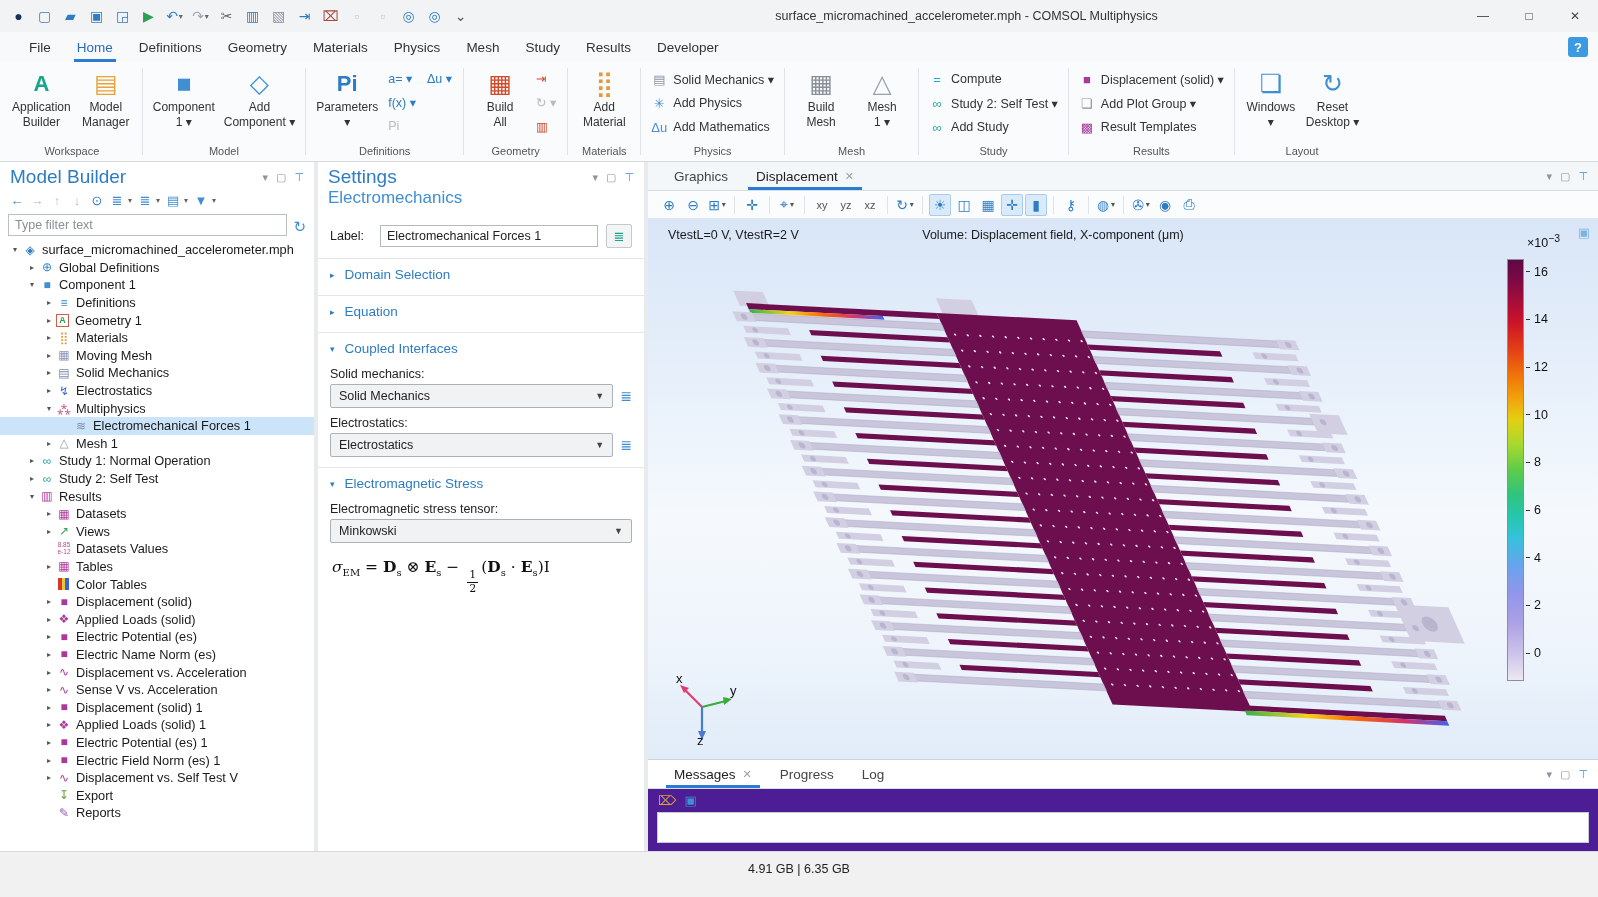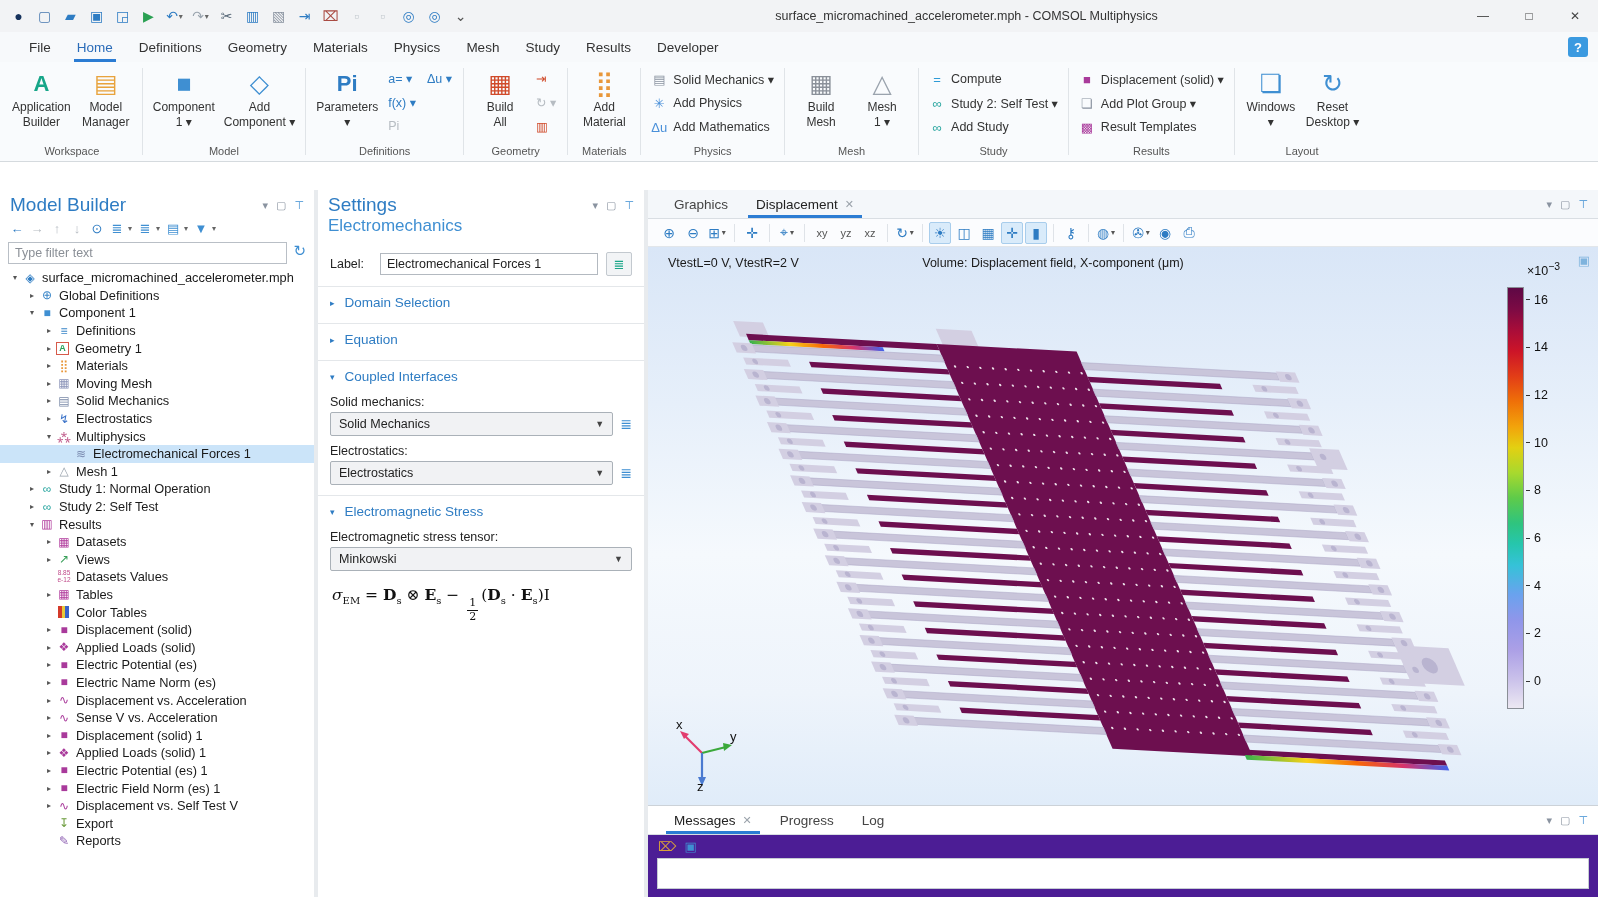--- a/index.html
+++ b/index.html
@@ -32,36 +32,36 @@
   .bigbtn .bicon { height:33px; display:flex; align-items:center; justify-content:center; font-size:25px; line-height:1; }
   .bigbtn .blabel { font-size:12px; line-height:1.25; text-align:center; white-space:pre-line; color:#333; }
   .rowcol { display:flex; flex-direction:column; justify-content:flex-start; padding-top:1px; }
   .rowbtn { display:flex; align-items:center; gap:6px; height:24px; font-size:12.5px; color:#333; white-space:nowrap; padding:0 3px; }
   .rowbtn .ricon { width:16px; text-align:center; font-size:13px; }
   .smallcol { display:flex; flex-direction:column; }
   .smallbtn { height:24px; display:flex; align-items:center; font-size:12.5px; color:#2e7cc3; padding:0 4px; white-space:nowrap; }
   .smallbtn.disabled { color:#b6bcc2; }
 
   
-  .main { flex:1; display:flex; min-height:0;margin-top:28px; }
+  .main { flex:1; display:flex; min-height:0; }
 
   
   .panel { background:#fff; display:flex; flex-direction:column; }
   .mb-panel { width:318px; border-right:4px solid #e8ebee; flex:0 0 auto; }
   .set-panel { width:330px; border-right:4px solid #e8ebee; flex:0 0 auto; }
   .phead { display:flex; align-items:center; padding:4px 10px 0; }
   .ptitle { font-size:19px; color:#2e7cc3; }
   .psub { font-size:17px; color:#3f8fd2; padding:0 10px 4px; }
   .pwin-icons { margin-left:auto; display:flex; gap:8px; color:#8a93a0; font-size:11px; }
   .pwin-icons .pin { color:#3f8fd2; }
 
   .mb-toolbar { height:24px; display:flex; align-items:center; gap:2px; padding:0 8px; }
   .mb-toolbar .ic { display:flex; align-items:center; justify-content:center; min-width:18px; height:20px; font-size:13px; }
   .mb-toolbar .caret { font-size:8px; color:#666; margin:0 2px 0 0; }
-  .filter-row { display:flex; align-items:flex-start; gap:6px; margin:2px 8px 4px; }
+  .filter-row { display:flex; align-items:flex-end; gap:6px; margin:2px 8px 4px; }
   .filter-box { flex:1; height:22px; border:1px solid #b9bfc6; background:#fff; display:flex; align-items:center; }
   .filter-box input { border:none; outline:none; width:100%; font-size:12.5px; padding:0 6px; color:#333; font-family:"Liberation Sans",sans-serif; }
   .filter-box input::placeholder { color:#8a8f96; }
   .refresh-ic { color:#3f8fd2; font-size:15px; }
 
   .tree { flex:1; overflow:hidden; padding-top:1px; font-size:12.8px; }
   .trow { height:17.6px; display:flex; align-items:center; white-space:nowrap; }
   .trow.selected { background:#cbe4f9; }
   .arrow { width:14px; font-size:8px; color:#555; text-align:center; flex:0 0 auto; }
   .ticon { width:16px; text-align:center; font-size:12px; margin-right:4px; flex:0 0 auto; }
@@ -1270,13 +1270,16 @@
           <div class="mtoolbar" id="mtoolbar">
               <span class="ic" style="color: rgb(217, 161, 58);">⌦</span>
               <span class="ic" style="color: rgb(63, 143, 210);">▣</span>
             </div>
           <div class="mbox"></div>
         </div>
       </div>
     </div>
   </div>
 
+  <div class="statusbar">
+    <span>4.91 GB | 6.35 GB</span>
+  </div>
 </div>
 
 </body></html>

